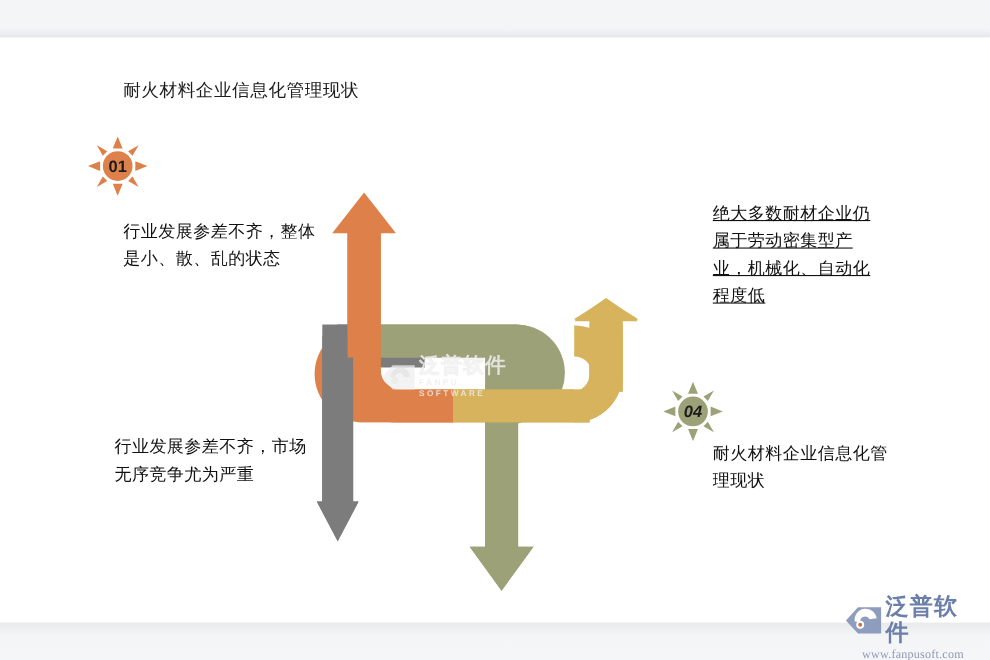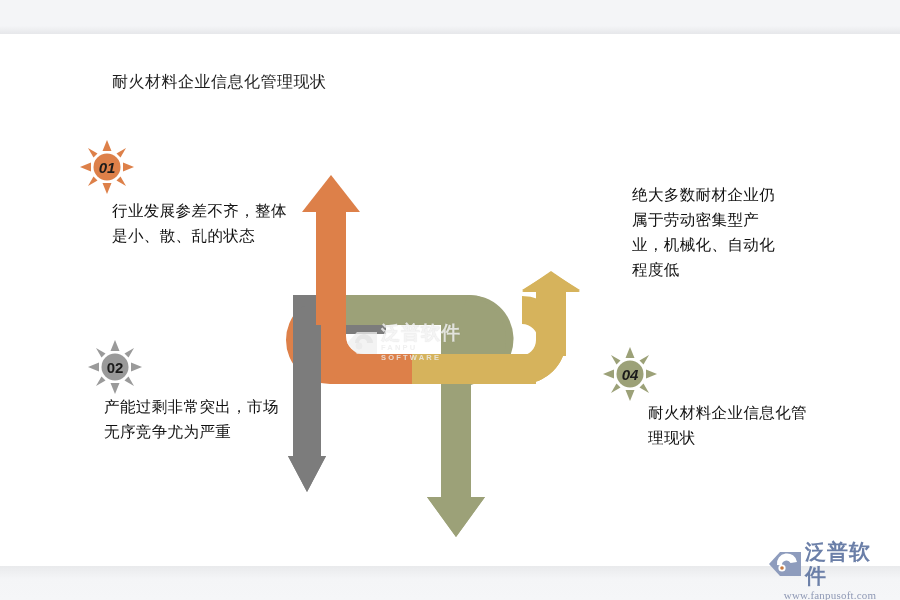--- a/index.html
+++ b/index.html
@@ -204,57 +204,41 @@
       <path d="M 293 320 A 14 14 0 0 1 307 306 L 316 306 L 316 334 L 321 334 L 321 462 L 293 462 Z" fill="#7C7C7C"></path>
       <rect x="293" y="320" width="28" height="142" fill="#7C7C7C"></rect>
       <polygon points="288,456 326,456 307,492" fill="#7C7C7C"></polygon>
 
       <rect x="307" y="295" width="9" height="30" fill="#7C7C7C"></rect>
 
       <rect x="316" y="207" width="30" height="118" fill="#DD8049"></rect>
     </g>
   </svg>
 
-  <div class="sun" style="left:80px; top:140px;font-style:italic;">
+  <div class="sun" style="left:80px; top:124px;">
     <svg viewBox="0 0 54 54">
       <g fill="#DD8049">
         <polygon points="27,0 31.5,11 22.5,11"></polygon>
         <polygon points="54,27 43,31.5 43,22.5"></polygon>
         <polygon points="27,54 22.5,43 31.5,43"></polygon>
         <polygon points="0,27 11,22.5 11,31.5"></polygon>
         <polygon points="46,8 40.5,17.5 36.5,13.5"></polygon>
         <polygon points="46,46 36.5,40.5 40.5,36.5"></polygon>
         <polygon points="8,46 13.5,36.5 17.5,40.5"></polygon>
         <polygon points="8,8 17.5,13.5 13.5,17.5"></polygon>
         <circle cx="27" cy="27" r="13.5"></circle>
       </g>
       <text class="num" x="27" y="32.5" text-anchor="middle">01</text>
     </svg>
   </div>
   <div class="txt w1" style="left:112px; top:178px;margin-top:20px;">行业发展参差不齐，整体是小、散、乱的状态</div>
 
-  <div class="sun" style="left:88px; top:340px;">
-    <svg viewBox="0 0 54 54">
-      <g fill="#9A9A9A">
-        <polygon points="27,0 31.5,11 22.5,11"></polygon>
-        <polygon points="54,27 43,31.5 43,22.5"></polygon>
-        <polygon points="27,54 22.5,43 31.5,43"></polygon>
-        <polygon points="0,27 11,22.5 11,31.5"></polygon>
-        <polygon points="46,8 40.5,17.5 36.5,13.5"></polygon>
-        <polygon points="46,46 36.5,40.5 40.5,36.5"></polygon>
-        <polygon points="8,46 13.5,36.5 17.5,40.5"></polygon>
-        <polygon points="8,8 17.5,13.5 13.5,17.5"></polygon>
-        <circle cx="27" cy="27" r="13.5"></circle>
-      </g>
-      <text class="num" x="27" y="32.5" text-anchor="middle">02</text>
-    </svg>
-  </div>
-  <div class="txt w1" style="left:104px; top:394px;">产能过剩非常突出，市场无序竞争尤为严重</div>
-
-  <div class="txt w3" style="left:632px; top:182px;">绝大多数耐材企业仍属于劳动密集型产业，机械化、自动化程度低</div>
+  <div class="txt w1" style="left:104px; top:394px;">行业发展参差不齐，市场无序竞争尤为严重</div>
+
+  <div class="txt w3" style="left:648px; top:182px;text-decoration:underline;">绝大多数耐材企业仍属于劳动密集型产业，机械化、自动化程度低</div>
 
   <div class="sun" style="left:603px; top:347px;font-style:italic;">
     <svg viewBox="0 0 54 54">
       <g fill="#9CA178">
         <polygon points="27,0 31.5,11 22.5,11"></polygon>
         <polygon points="54,27 43,31.5 43,22.5"></polygon>
         <polygon points="27,54 22.5,43 31.5,43"></polygon>
         <polygon points="0,27 11,22.5 11,31.5"></polygon>
         <polygon points="46,8 40.5,17.5 36.5,13.5"></polygon>
         <polygon points="46,46 36.5,40.5 40.5,36.5"></polygon>

